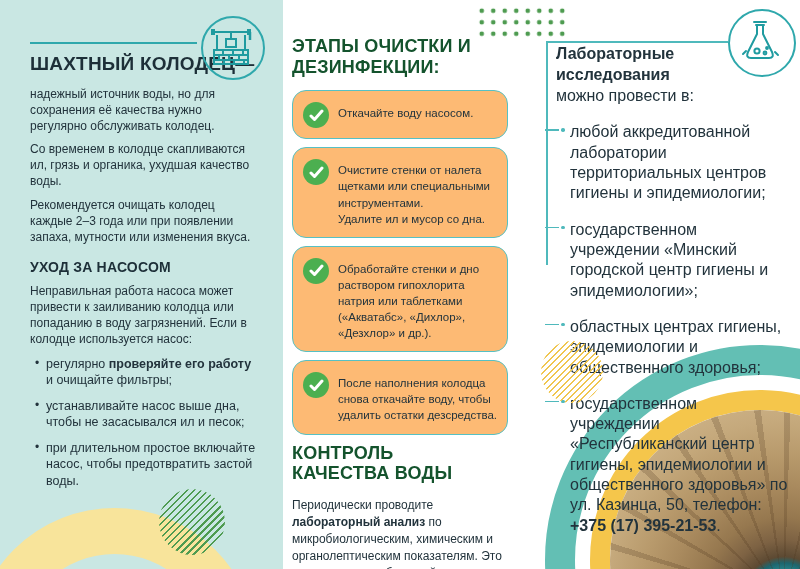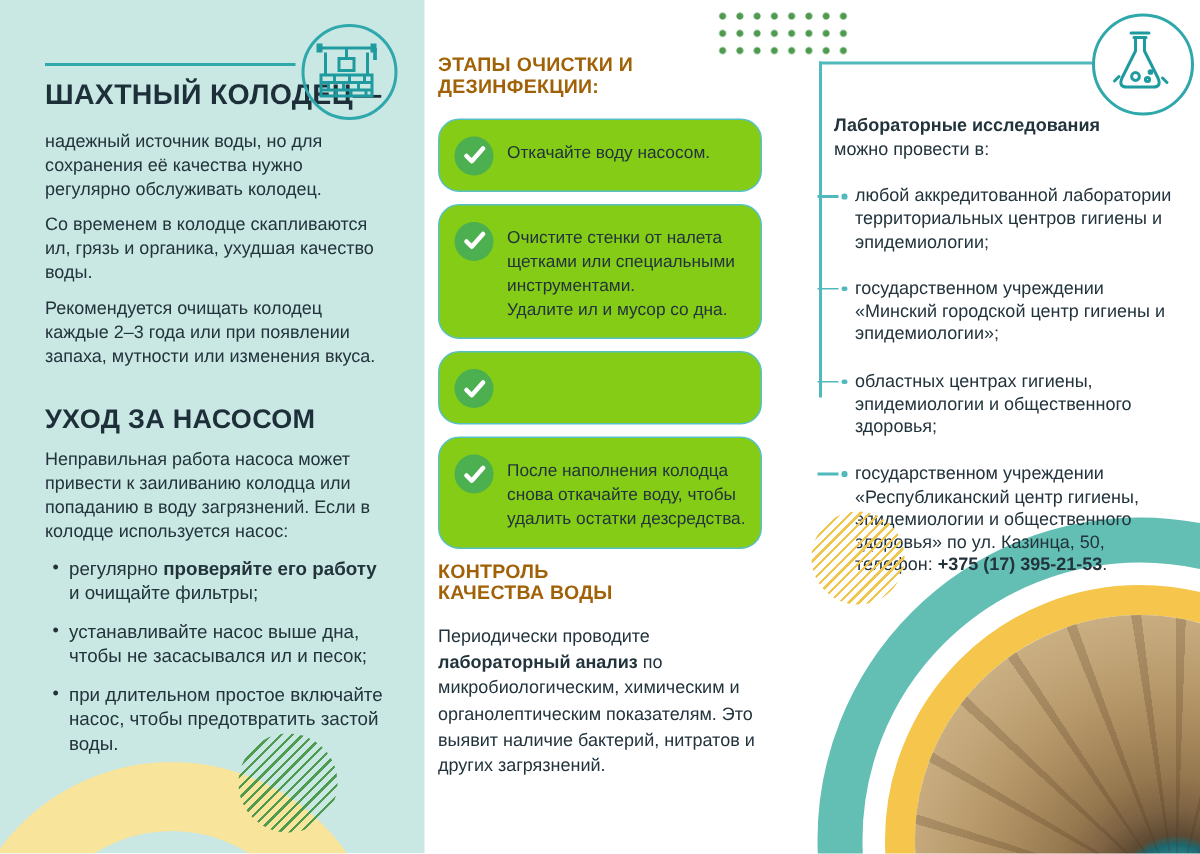--- a/index.html
+++ b/index.html
@@ -8,47 +8,47 @@
     background:#ffffff;color:#22333c;
     font-family:"Liberation Sans", sans-serif;
   }
   
   .left-panel{position:absolute;left:0;top:0;width:283px;height:569px;background:#c9e7e3;overflow:hidden;}
   .left-content{position:absolute;left:30px;top:42px;width:227px;z-index:2;}
   .rule{width:167px;height:2px;background:#2fa8ac;margin-bottom:9px;}
   .well-badge{position:absolute;left:201px;top:16px;width:60px;height:60px;border:2px solid #2fa8ac;border-radius:50%;z-index:3;}
   h1.l-title{font-size:19px;font-weight:bold;color:#1d2f38;margin:0 0 12px 0;letter-spacing:.2px;}
   .l-para{font-size:12px;line-height:1.32;margin:0 0 8px 0;}
-  h2.l-sub{font-size:18px;font-weight:bold;color:#1d2f38;margin:24px 0 9px 0;letter-spacing:.2px;}
+  h2.l-sub{font-size:14px;font-weight:bold;color:#1d2f38;margin:14px 0 9px 0;letter-spacing:.2px;}
   .bullet{position:relative;padding-left:16px;font-size:12.5px;line-height:1.32;margin:0 0 9px 0;}
   .bullet .mark{position:absolute;left:5px;top:0;font-size:12px;}
   
   .ring-pale{position:absolute;left:-28px;top:508px;width:285px;height:285px;border-radius:50%;
     border:46px solid #f8e49b;box-sizing:border-box;z-index:0;}
   .hatch-green{position:absolute;left:159px;top:489px;width:66px;height:66px;border-radius:50%;z-index:1;
     background:repeating-linear-gradient(135deg,#4e9b50 0 1.6px,rgba(0,0,0,0) 1.6px 5px);}
   
   .middle-panel{position:absolute;left:292px;top:36px;width:216px;}
-  h2.m-title{font-size:13px;font-weight:bold;color:#a16207;line-height:1.15;margin:0 0 13px 0;letter-spacing:.2px;}
-  .card{border:1.5px solid #56c1c4;border-radius:14px;background:#84cc16;
+  h2.m-title{font-size:18px;font-weight:bold;color:#14532d;line-height:1.15;margin:0 0 13px 0;letter-spacing:.2px;}
+  .card{border:1.5px solid #56c1c4;border-radius:14px;background:#fdba74;
     display:flex;align-items:flex-start;gap:9px;padding:10px 9px 10px 10px;margin-bottom:8px;}
   .check{width:26px;height:26px;border-radius:50%;background:#4caf50;flex:none;
     display:flex;align-items:center;justify-content:center;margin-top:1px;}
   .card-text{font-size:11.5px;line-height:1.4;padding-top:4px;}
   .ctrl-head{margin-top:20px;}
   .m-para{font-size:12px;line-height:1.42;margin:0;}
   
   .dots{position:absolute;left:474px;top:3px;width:93px;height:35px;z-index:2;
     background-image:radial-gradient(circle,#4e9b50 2px,rgba(0,0,0,0) 2.6px);
     background-size:11.5px 11.5px;background-position:2px 2px;}
   .conn-h{position:absolute;left:546px;top:41px;width:182px;height:1.5px;background:#4fb9bc;}
   .conn-v{position:absolute;left:546px;top:41px;width:1.5px;height:224px;background:#4fb9bc;}
   .flask-badge{position:absolute;left:728px;top:9px;width:64px;height:64px;border:2px solid #2fa8ac;
     border-radius:50%;background:#fff;z-index:3;}
-  .lab{position:absolute;left:556px;top:76px;width:234px;font-size:12px;z-index:2;}
+  .lab{position:absolute;left:556px;top:44px;width:234px;font-size:16px;z-index:2;}
   .lab-title{line-height:1.3;margin-bottom:7px;}
   .lab-title .b{font-weight:bold;}
   .loc-item{position:relative;margin:16px 0 9px 14px;line-height:1.27;}
   .loc-item::before{content:"";position:absolute;left:-25px;top:7px;width:14px;height:1.5px;background:#4fb9bc;}
   .loc-item::after{content:"";position:absolute;left:-9px;top:6px;width:3.5px;height:3.5px;border-radius:50%;background:#4fb9bc;}
   .bold{font-weight:bold;}
   
   .hatch-yellow{position:absolute;left:541px;top:341px;width:62px;height:62px;border-radius:50%;z-index:2;
     background:repeating-linear-gradient(135deg,#f0c64f 0 1.6px,rgba(0,0,0,0) 1.6px 4.6px);}
   .ring-teal{position:absolute;left:545px;top:345px;width:430px;height:430px;border-radius:50%;
@@ -146,20 +146,24 @@
       <div>Удалите ил и мусор со дна.</div>
     </div>
   </div>
 
   <div class="card">
     <span class="check">
       <svg width="15" height="13" viewBox="0 0 15 13" fill="none" stroke="#ffffff" stroke-width="3" stroke-linecap="round" stroke-linejoin="round">
           <polyline points="2,7 5.5,10.5 13,2"></polyline>
         </svg>
     </span>
+    <div class="card-text">
+      <div>Обработайте стенки и дно раствором гипохлорита натрия или таблетками («Акватабс», «Дихлор», «Дезхлор» и др.).</div>
+      <div></div>
+    </div>
   </div>
 
   <div class="card">
     <span class="check">
       <svg width="15" height="13" viewBox="0 0 15 13" fill="none" stroke="#ffffff" stroke-width="3" stroke-linecap="round" stroke-linejoin="round">
           <polyline points="2,7 5.5,10.5 13,2"></polyline>
         </svg>
     </span>
     <div class="card-text">
       <div>После наполнения колодца снова откачайте воду, чтобы удалить остатки дезсредства.</div>

